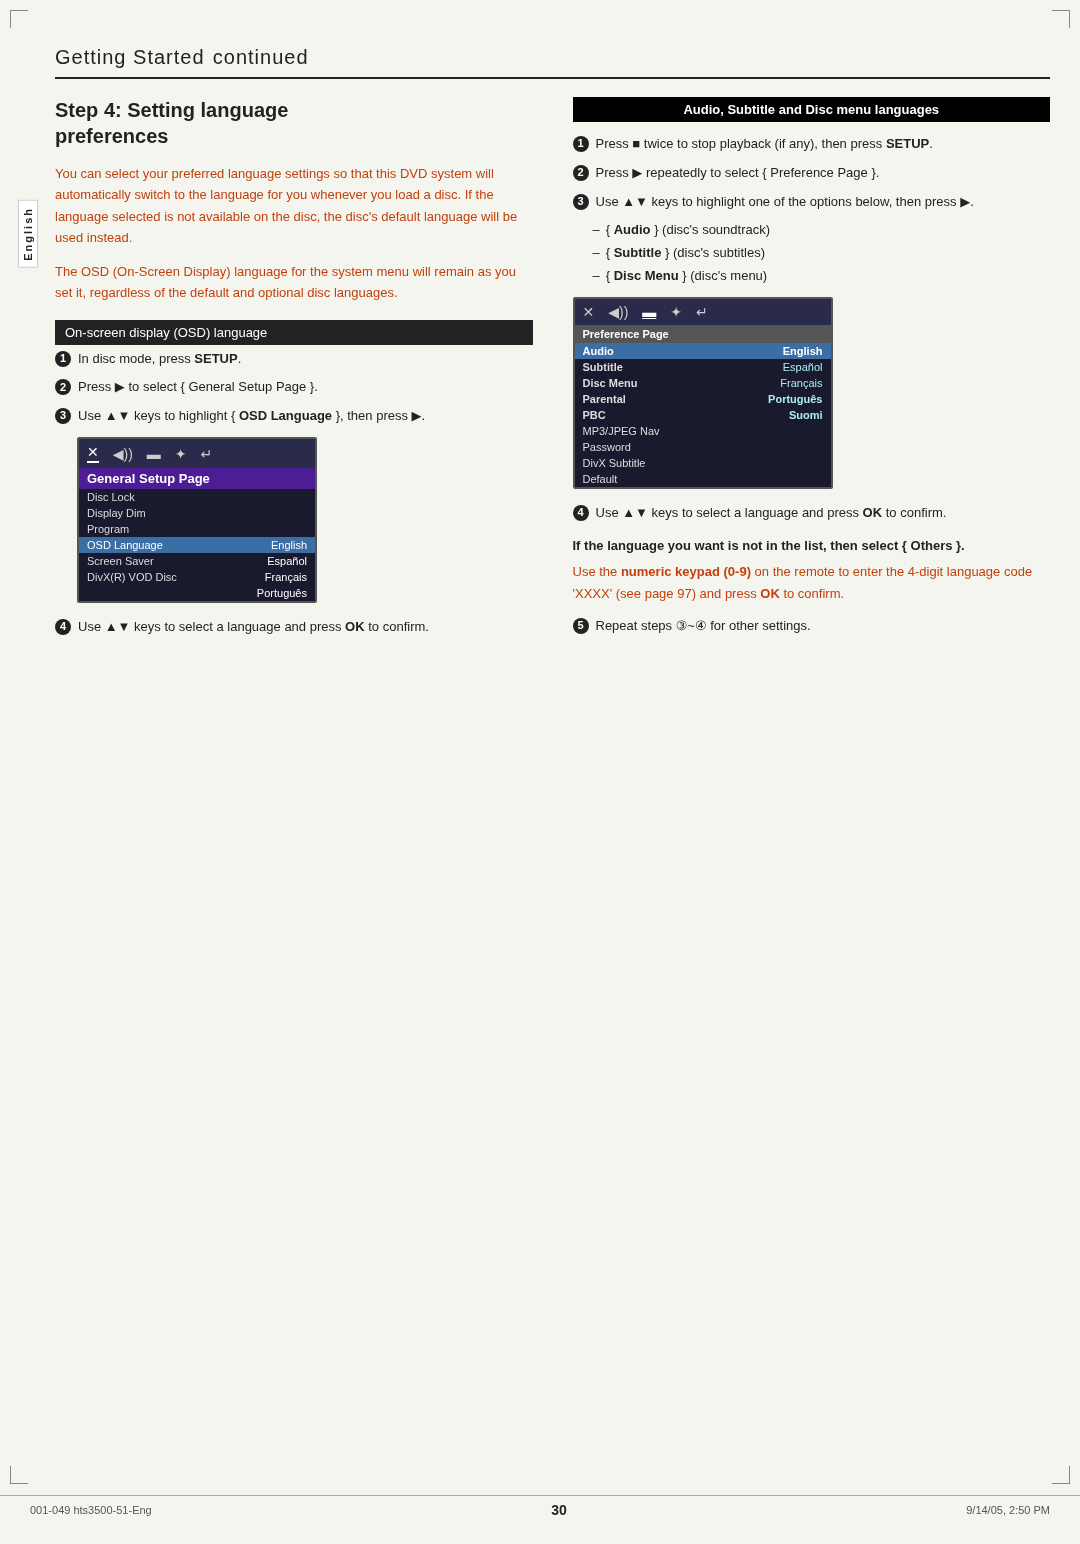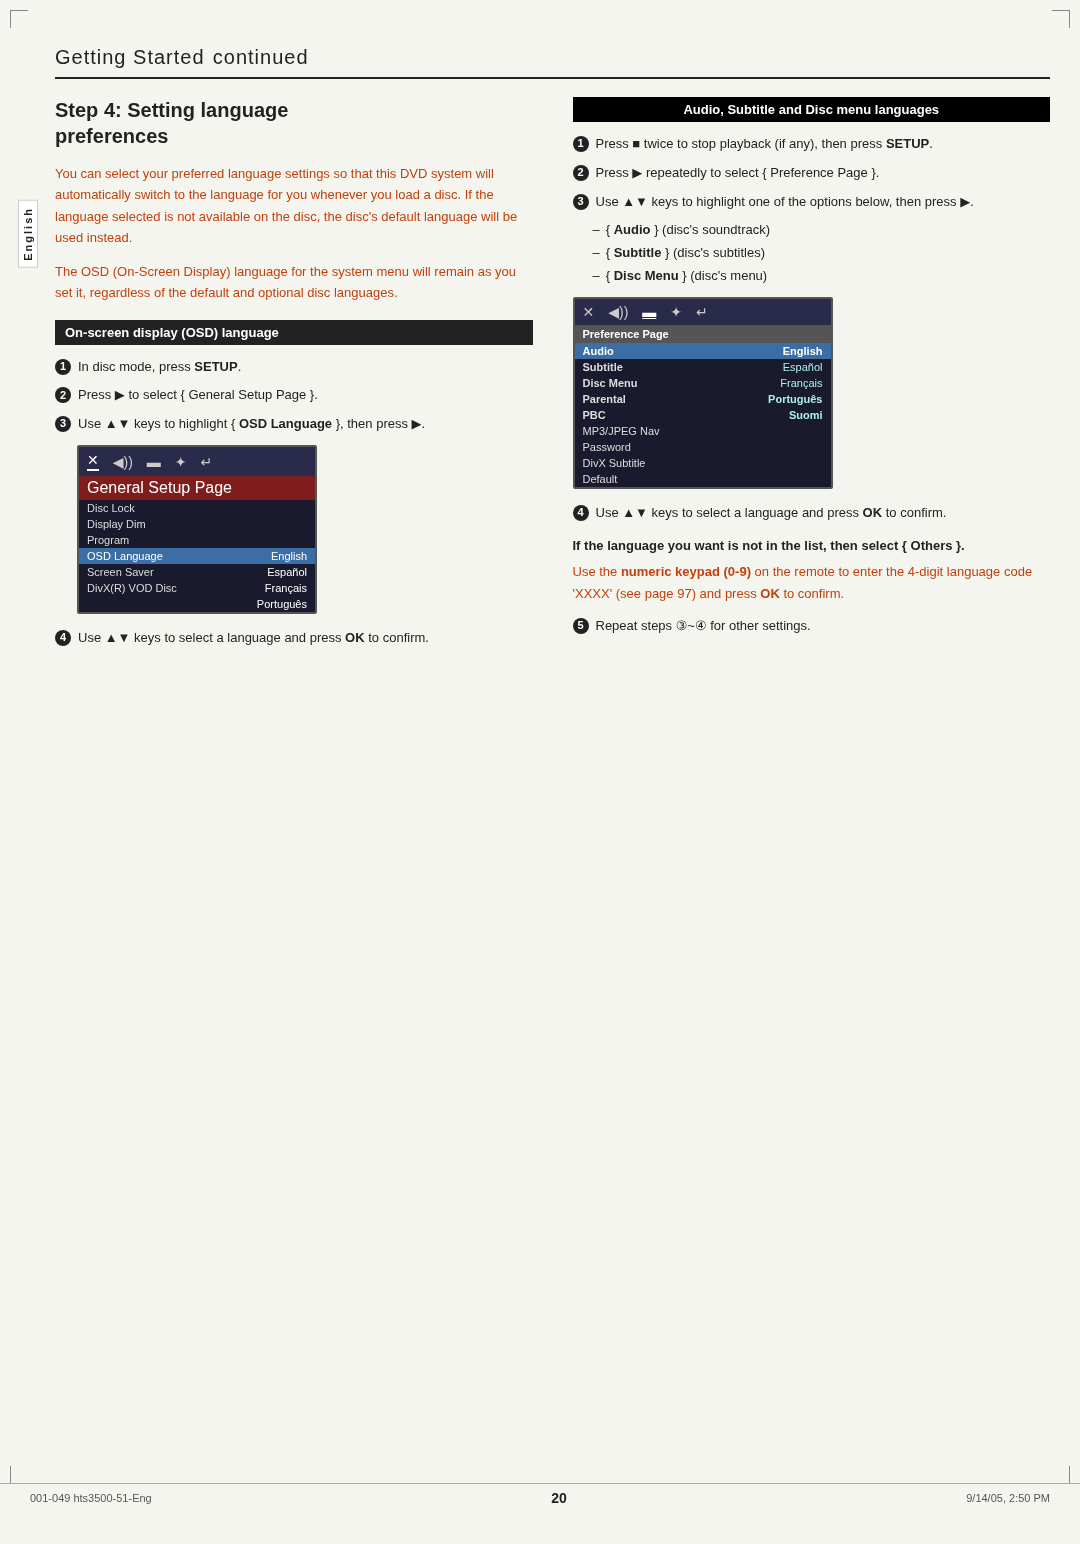--- a/index.html
+++ b/index.html
@@ -81,23 +81,23 @@
     .col-right {
       flex: 1;
       min-width: 0;
     }
 
     
     .section-heading {
       background: #222;
       color: #fff;
       font-size: 13px;
-      font-weight: bold;
+      font-weight: normal;
       padding: 5px 10px;
-      margin-bottom: 12px;
+      margin-bottom: 4px;
       margin-top: 16px;
     }
     .section-heading-blue {
       background: #000000;
       color: #fff;
       font-size: 13px;
       font-weight: bold;
       padding: 5px 10px;
       margin-bottom: 12px;
       text-align: center;
@@ -184,25 +184,25 @@
     .dvd-menu-icon {
       color: #ccc;
       font-size: 14px;
     }
     .dvd-menu-icon.active {
       color: #fff;
       border-bottom: 2px solid #fff;
       padding-bottom: 1px;
     }
     .dvd-menu-title {
-      background: #7f1d1d;
-      color: #fff;
-      font-weight: normal;
+      background: #4c1d95;
+      color: #fff;
+      font-weight: bold;
       padding: 3px 8px;
-      font-size: 16px;
+      font-size: 13px;
     }
     .dvd-menu-row {
       display: flex;
       justify-content: space-between;
       padding: 2px 8px;
       color: #ddd;
       font-size: 11px;
     }
     .dvd-menu-row.highlighted {
       background: #3a6ea5;
@@ -217,21 +217,21 @@
     .bold-italic-block {
       font-size: 13px;
       font-weight: bold;
       margin: 12px 0 6px 0;
       line-height: 1.5;
     }
 
     
     .footer {
       position: absolute;
-      bottom: 32px;
+      bottom: 20px;
       left: 0;
       right: 0;
       border-top: 1px solid #aaa;
       padding: 6px 30px;
       display: flex;
       justify-content: space-between;
       align-items: center;
       font-size: 11px;
       color: #555;
     }
@@ -477,17 +477,17 @@
             <span>Repeat steps ③~④ for other settings.</span>
           </li>
         </ol>
 
       </div>
     </div>
   </div>
 
   <div class="footer">
     <span>001-049 hts3500-51-Eng</span>
-    <span class="page-num">20</span>
+    <span class="page-num">30</span>
     <span>9/14/05, 2:50 PM</span>
   </div>
 
 </div>
 
 </body></html>

